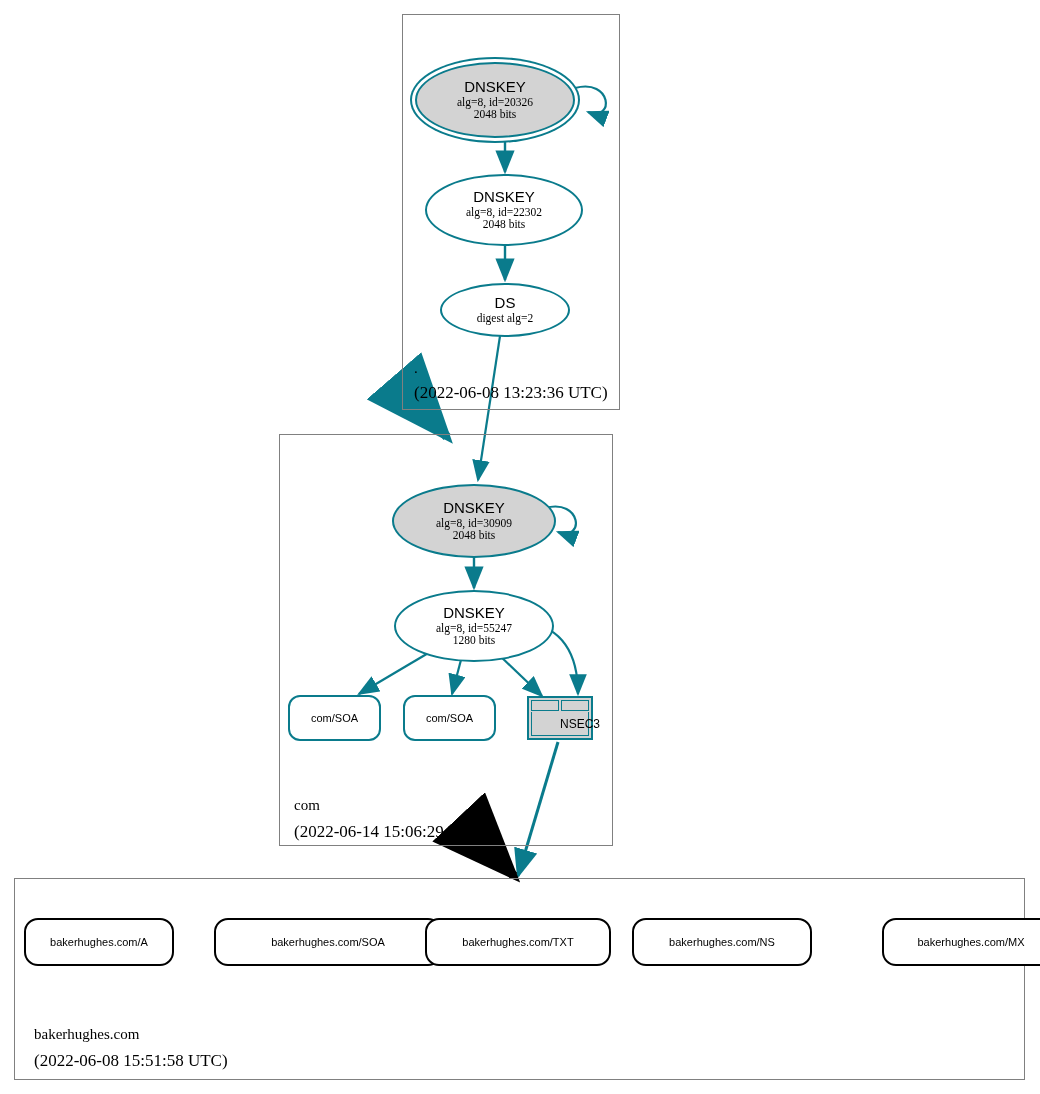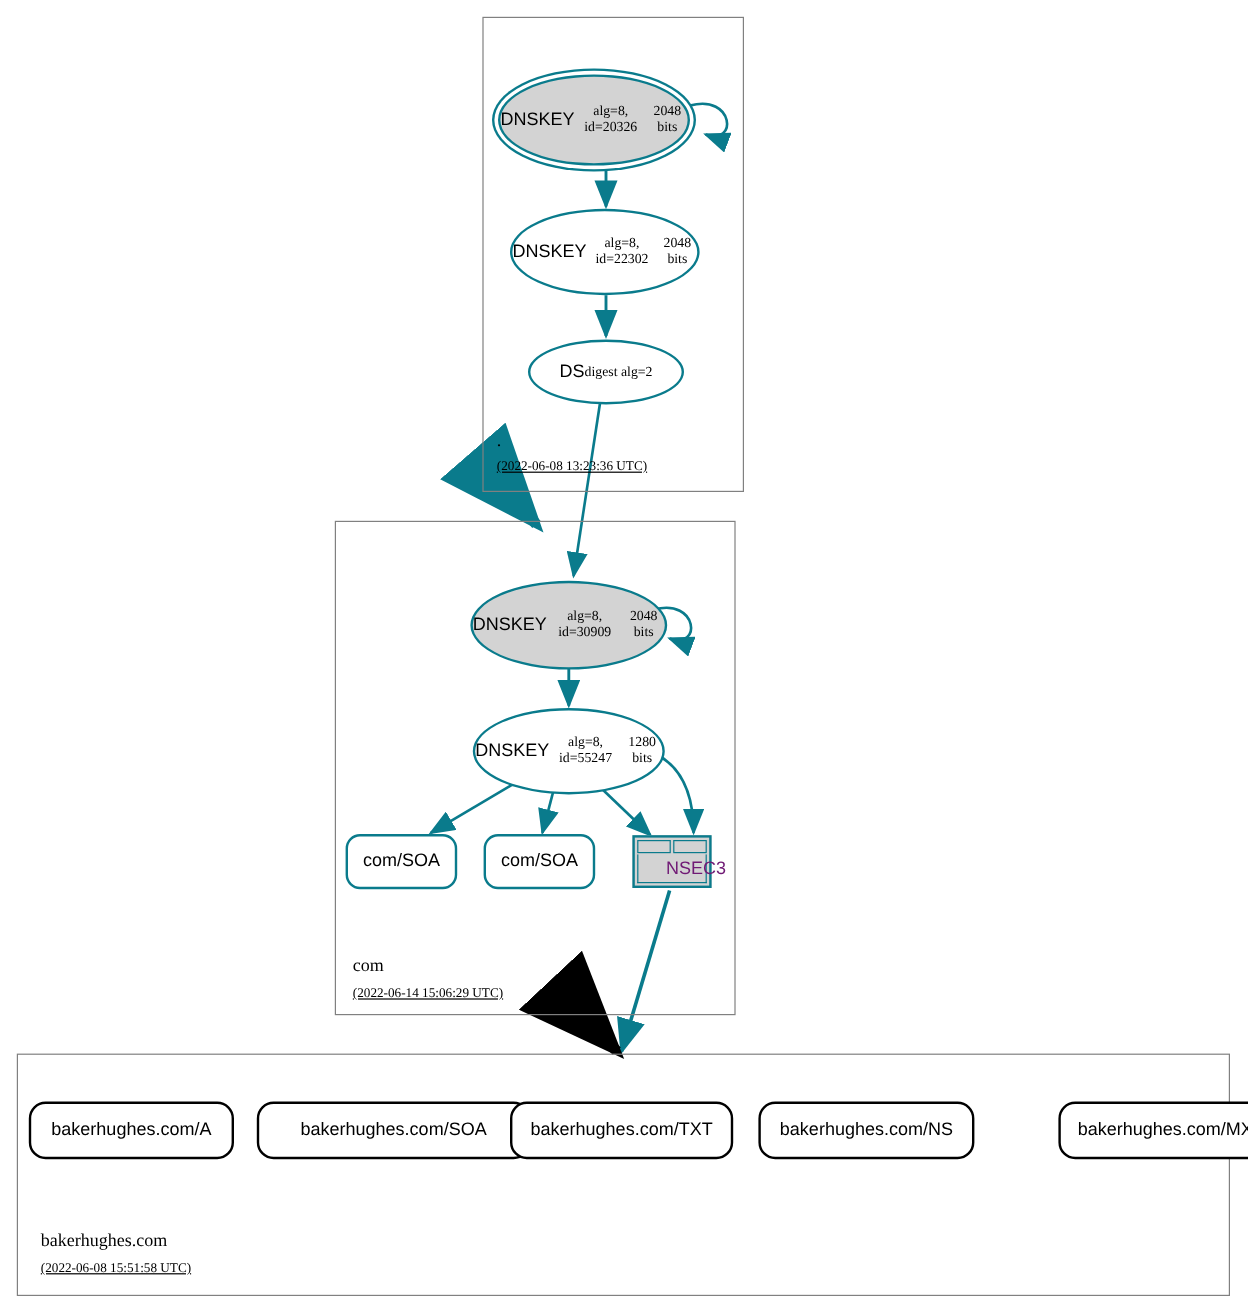--- a/index.html
+++ b/index.html
@@ -30,28 +30,27 @@
   .zone-label {
     position: absolute;
     font-family: "Liberation Serif", serif;
     color: #000000;
     white-space: nowrap;
   }
   .zone-name {
     font-size: 15px;
   }
   .zone-time {
-    font-size: 11px;
-    text-decoration: underline;
+    font-size: 17px;
   }
   .node {
     position: absolute;
     box-sizing: border-box;
     display: flex;
-    flex-direction: row;
+    flex-direction: column;
     align-items: center;
     justify-content: center;
     text-align: center;
     line-height: 1.12;
   }
   .ellipse {
     border: 2px solid #0a7b8c;
     border-radius: 50%;
     background: #ffffff;
   }
@@ -69,21 +68,21 @@
   .n-sub {
     font-family: "Liberation Serif", serif;
     font-size: 11.5px;
     color: #000000;
   }
   .rrset {
     border: 2px solid #0a7b8c;
     border-radius: 12px;
     background: #ffffff;
     font-family: "Liberation Sans", sans-serif;
-    font-size: 15px;
+    font-size: 11px;
     color: #000000;
   }
   .rrset.black {
     border: 2px solid #000000;
     border-radius: 14px;
   }
   .nsec-node {
     border: 2px solid #0a7b8c;
     background: #d3d3d3;
     display: flex;
@@ -104,22 +103,22 @@
   }
   .nsec-body {
     flex: 1;
     display: flex;
     align-items: center;
     justify-content: center;
     border: 1px solid #0a7b8c;
     border-top: none;
     background: #d3d3d3;
     font-family: "Liberation Sans", sans-serif;
-    font-size: 15px;
-    color: #701a75;
+    font-size: 12px;
+    color: #000000;
     box-sizing: border-box;
     margin-top: 1px;
     padding-left: 40px;
   }
 </style>
 </head>
 <body>
 
 <svg id="canvas" viewBox="0 0 1040 1094">
   <defs>
@@ -208,21 +207,21 @@
     <div class="nsec-cell"></div>
   </div>
   <div class="nsec-body">NSEC3</div>
 </div>
 
 <div class="zone-label zone-name" style="left:294px; top:797px;">com</div>
 <div class="zone-label zone-time" style="left:294px; top:822px;">(2022-06-14 15:06:29 UTC)</div>
 
 <div class="zone-box" style="left:14px; top:878px; width:1011px; height:202px;"></div>
 
-<div class="node rrset black" style="left:24px; top:918px; width:171px; height:48px;">
+<div class="node rrset black" style="left:24px; top:918px; width:150px; height:48px;">
   <span>bakerhughes.com/A</span>
 </div>
 
 <div class="node rrset black" style="left:214px; top:918px; width:228px; height:48px;">
   <span>bakerhughes.com/SOA</span>
 </div>
 
 <div class="node rrset black" style="left:425px; top:918px; width:186px; height:48px;">
   <span>bakerhughes.com/TXT</span>
 </div>

